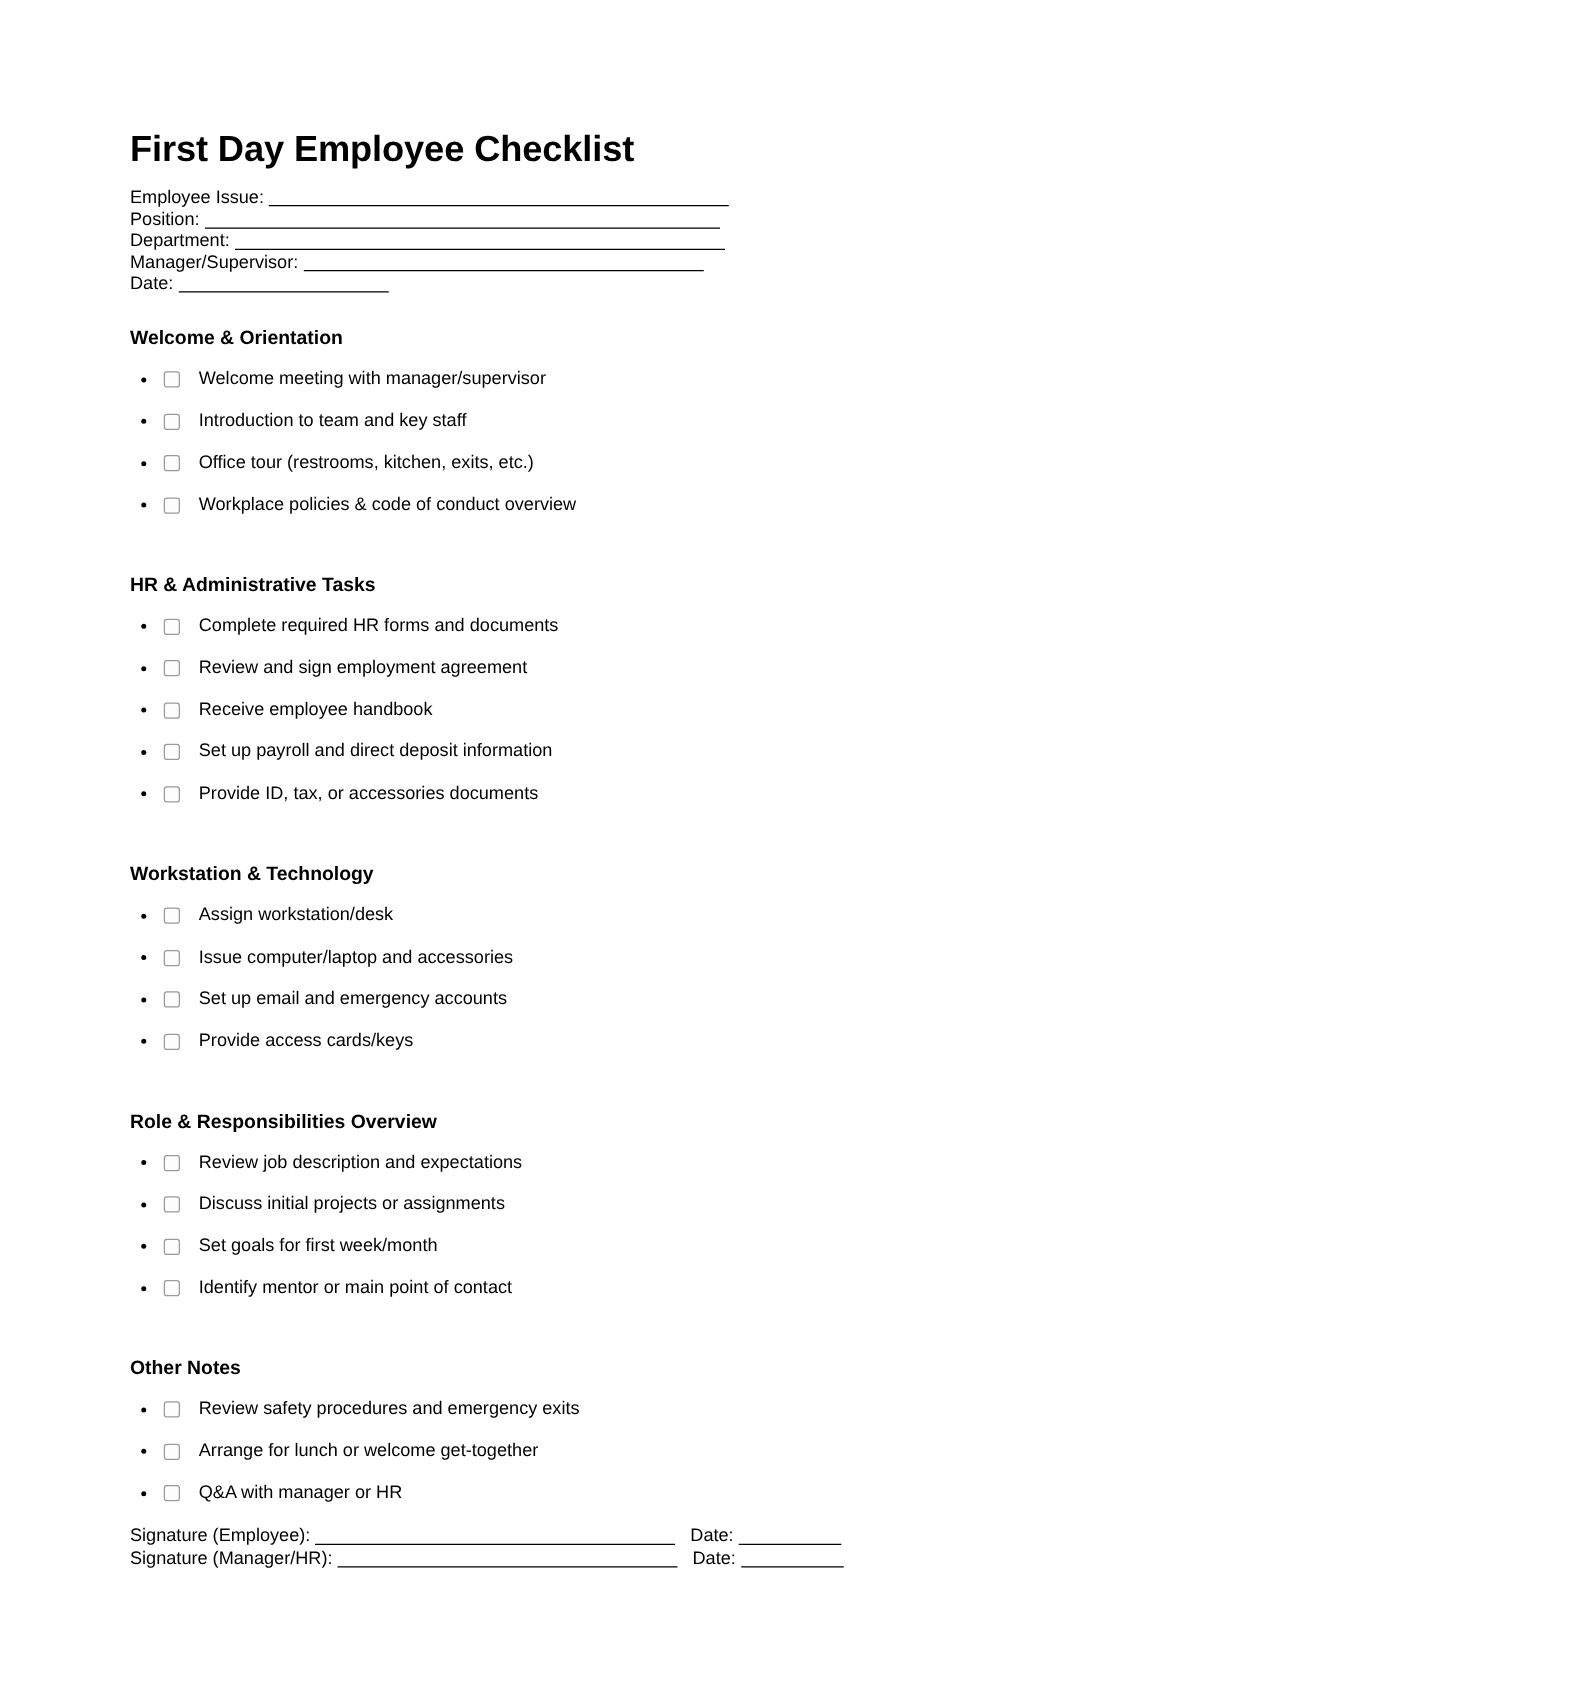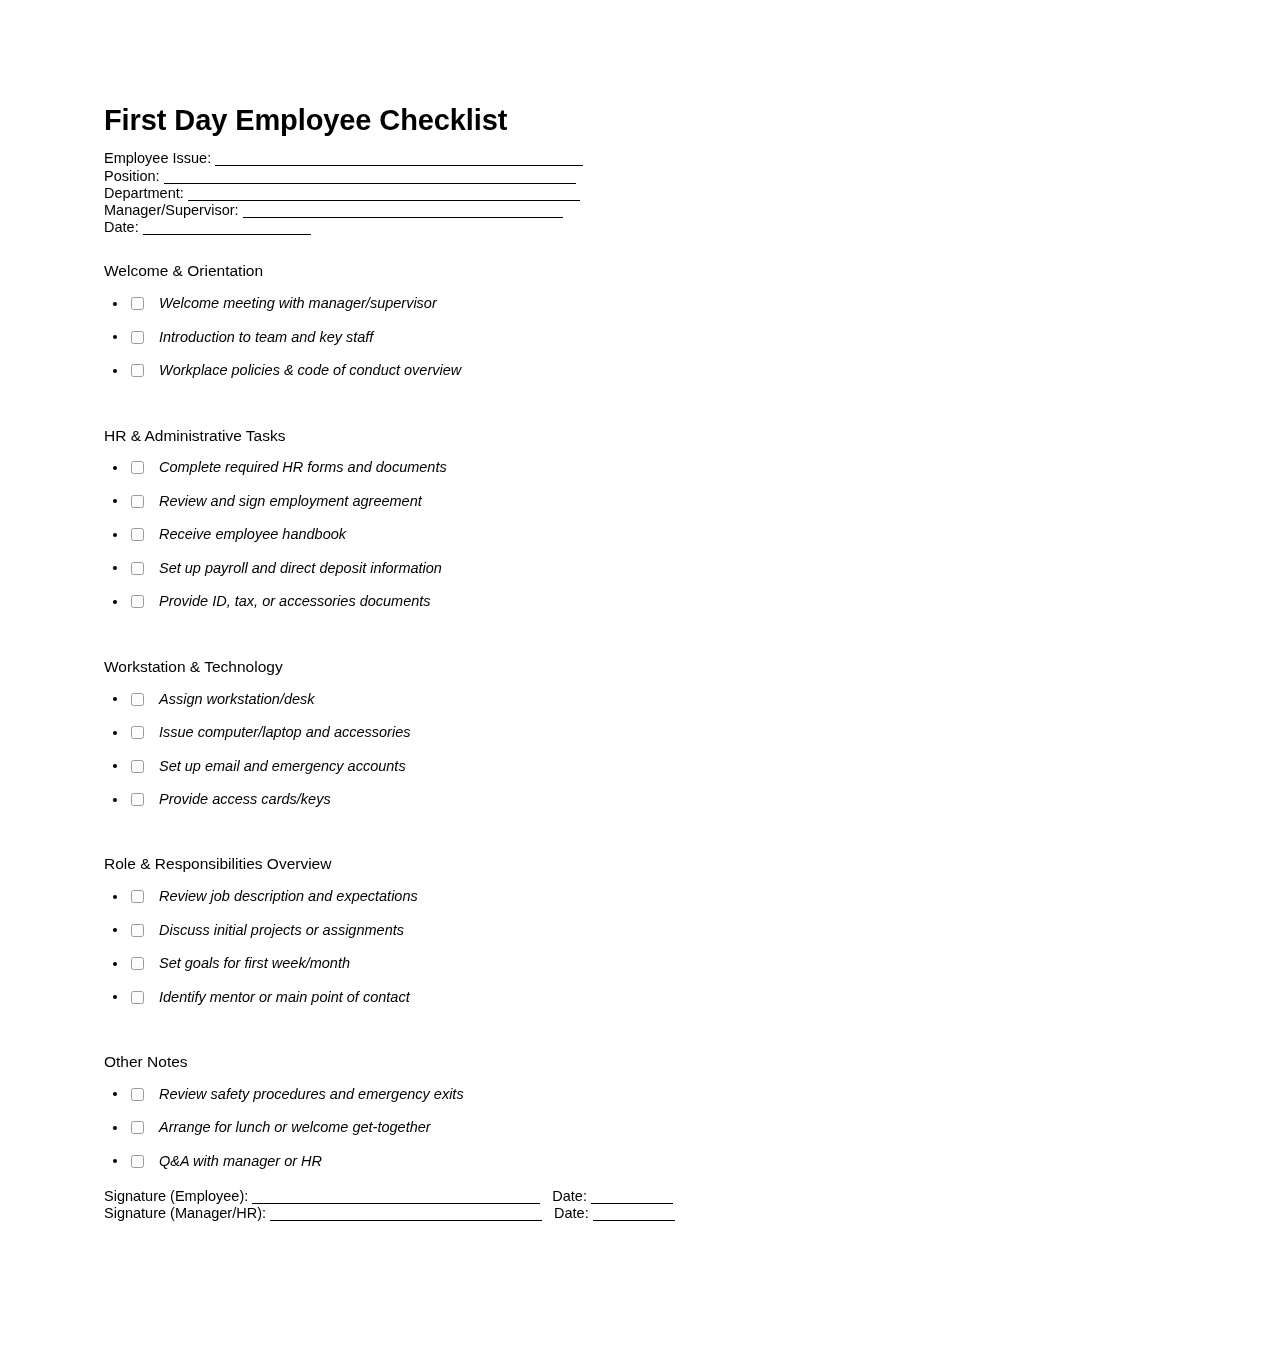--- a/index.html
+++ b/index.html
@@ -55,21 +55,21 @@
     margin-left: 4px;
     height: 0;
   }
 
   
   .section {
     margin: 0 0 10px 0;
   }
   .section-heading {
     font-size: 15.5px;
-    font-weight: normal;
+    font-weight: bold;
     line-height: 1.2;
     margin: 0 0 6px 0;
   }
   .section + .section {
     margin-top: 39px;
   }
 
   .check-list {
     list-style: none;
     margin: 0;
@@ -97,21 +97,20 @@
     border: 1.3px solid #9a9a9a;
     border-radius: 2.5px;
     background: #fdfdfd;
     box-sizing: border-box;
     margin-right: 15px;
   }
   .item-label {
     font-size: 14.5px;
     line-height: 17px;
     white-space: nowrap;
-    font-style: italic;
   }
 
   
   .signature-block {
   }
   .sig-row {
     font-size: 14.5px;
     line-height: 17.2px;
     white-space: nowrap;
   }
@@ -154,20 +153,25 @@
               <span class="item-label">Welcome meeting with manager/supervisor</span>
             </li>
             <li class="check-item">
               <span class="bullet-dot"></span>
               <span class="checkbox"></span>
               <span class="item-label">Introduction to team and key staff</span>
             </li>
             <li class="check-item">
               <span class="bullet-dot"></span>
               <span class="checkbox"></span>
+              <span class="item-label">Office tour (restrooms, kitchen, exits, etc.)</span>
+            </li>
+            <li class="check-item">
+              <span class="bullet-dot"></span>
+              <span class="checkbox"></span>
               <span class="item-label">Workplace policies &amp; code of conduct overview</span>
             </li>
           </ul>
         </div>
         <div class="section">
           <h2 class="section-heading">HR &amp; Administrative Tasks</h2>
           <ul class="check-list">
             <li class="check-item">
               <span class="bullet-dot"></span>
               <span class="checkbox"></span>

